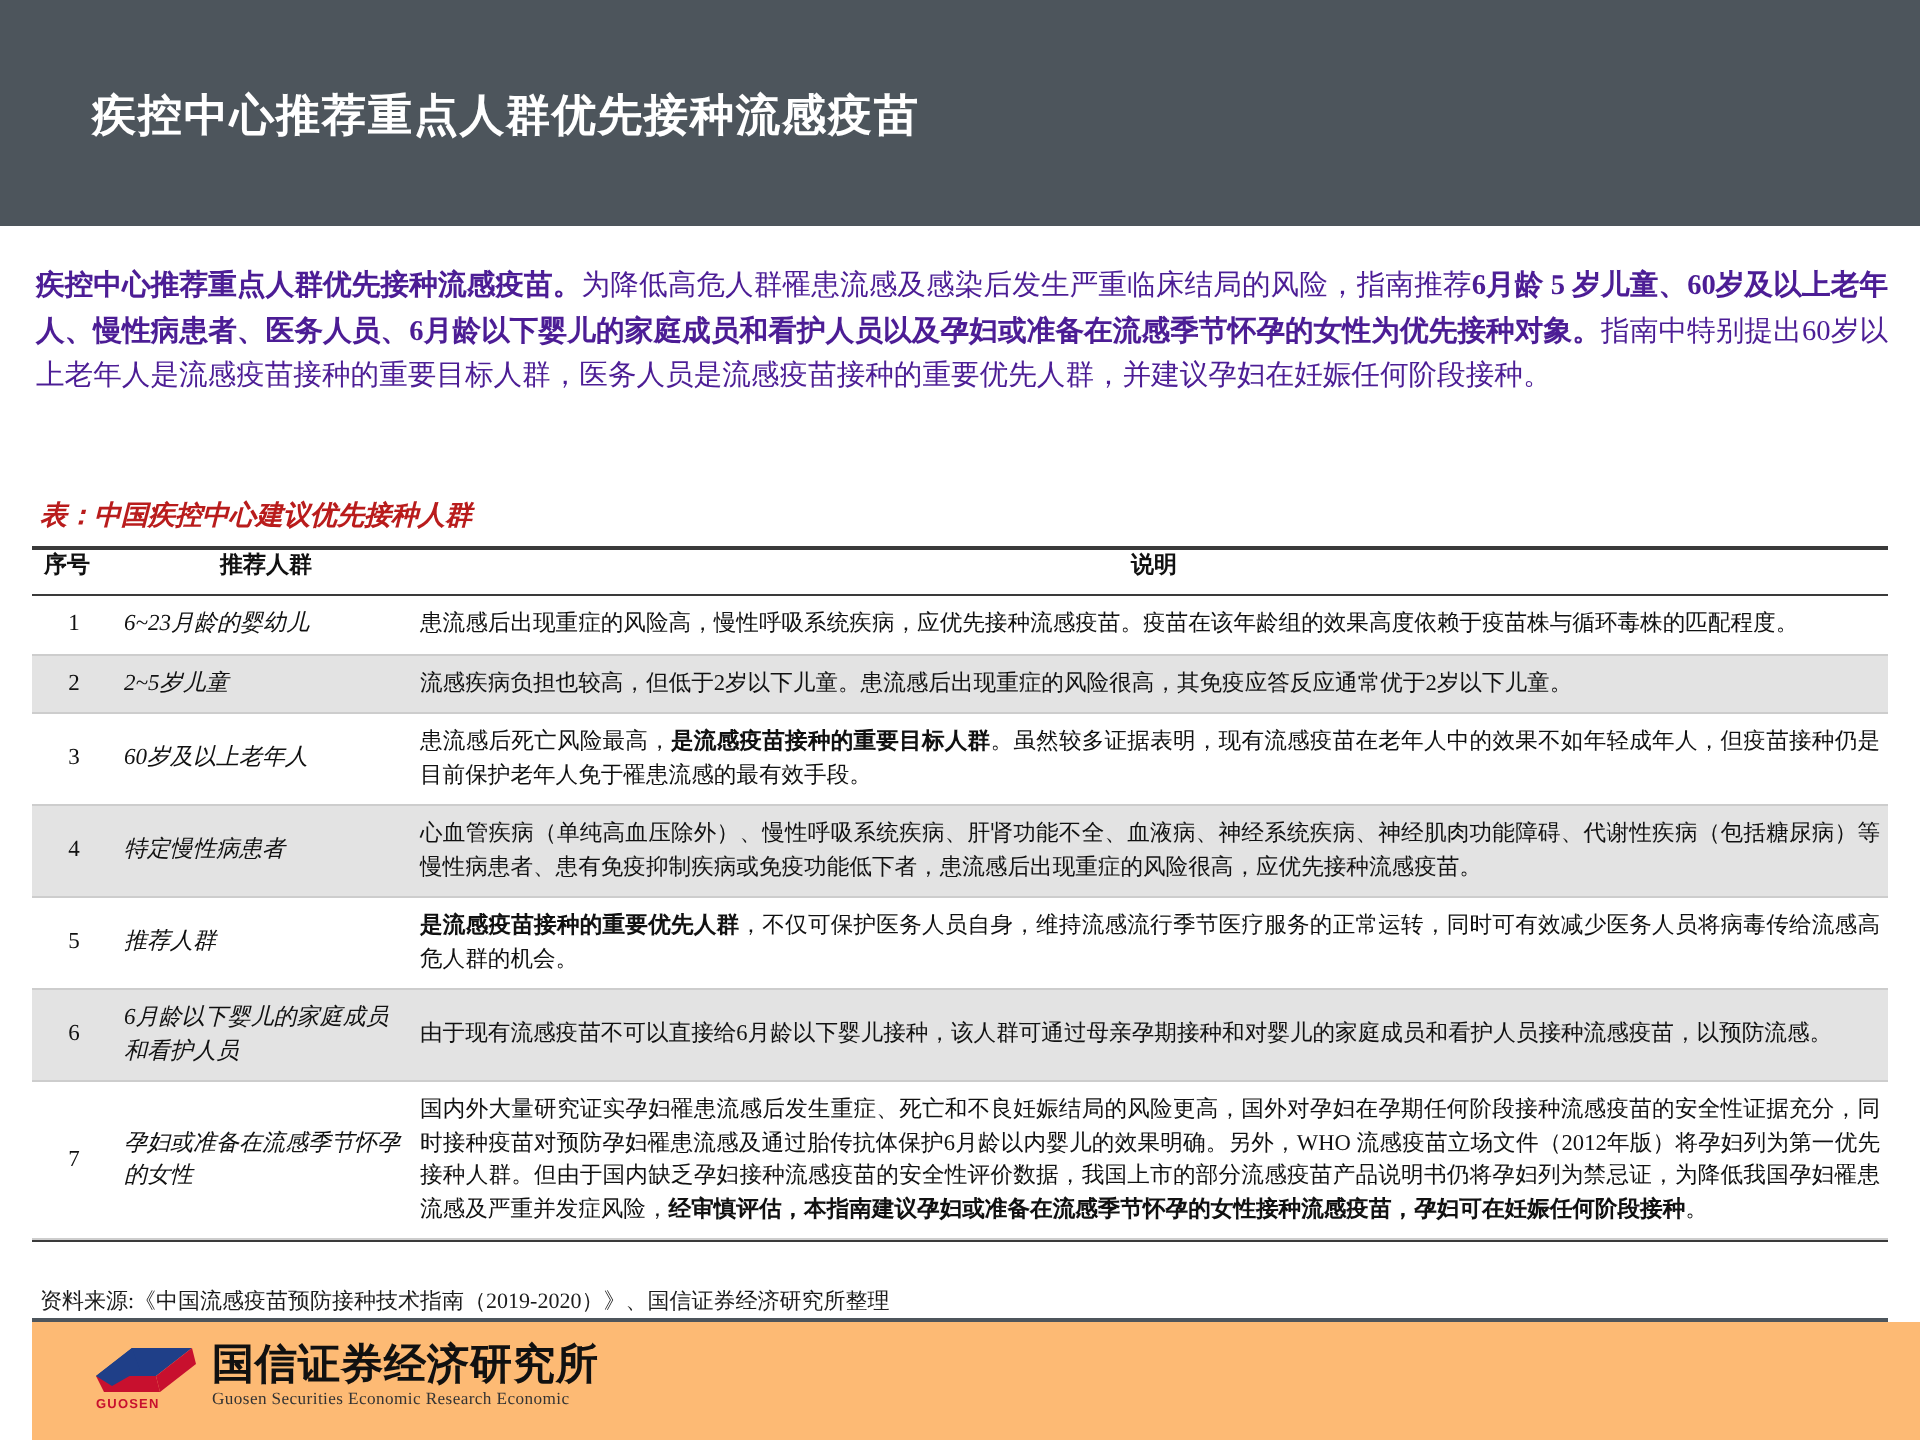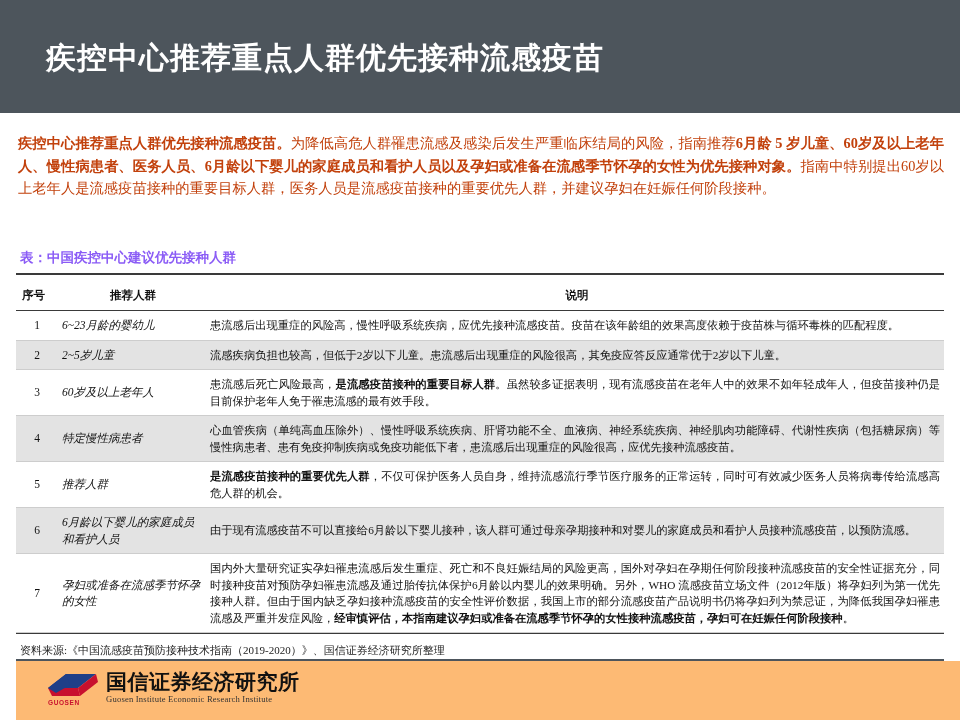--- a/index.html
+++ b/index.html
@@ -29,75 +29,76 @@
     top: 0;
     left: 0;
     width: 960px;
     height: 113px;
     background: #4d555c;
     display: flex;
     align-items: center;
   }
   .title-text {
     color: #ffffff;
-    font-size: 30px;
+    font-size: 22px;
     font-weight: bold;
     letter-spacing: 1px;
     margin-left: 46px;
     margin-top: 3px;
     font-family: "Liberation Serif", "DejaVu Serif", serif;
     white-space: nowrap;
   }
 
   
   .intro {
     position: absolute;
     top: 132px;
     left: 18px;
     width: 926px;
     font-size: 14.3px;
     line-height: 22.6px;
-    color: #c2410c;
+    color: #4c1d95;
     text-align: justify;
     text-justify: inter-ideograph;
     font-family: "Liberation Serif", "DejaVu Serif", serif;
   }
   .intro b { font-weight: bold; }
 
   
   .table-wrap {
     position: absolute;
     top: 244px;
     left: 16px;
     width: 928px;
   }
   .tbl-caption {
     font-size: 13.5px;
     font-weight: bold;
-    color: #8b5cf6;
+    color: #b91c1c;
     padding: 6px 2px 7px 4px;
     border-bottom: 2px solid #3a3a3a;
     line-height: 16px;
+    font-style: italic;
   }
   table.data {
     width: 100%;
     border-collapse: collapse;
     table-layout: fixed;
     font-size: 11px;
     color: #111111;
   }
   table.data col.c-no   { width: 42px; }
   table.data col.c-grp  { width: 148px; }
   table.data col.c-desc { width: auto; }
 
   table.data thead th {
     font-size: 11.5px;
     font-weight: bold;
     text-align: left;
-    padding: 13px 4px 7px 4px;
+    padding: 0 4px 7px 4px;
     border-bottom: 1.6px solid #3a3a3a;
     vertical-align: middle;
   }
   table.data thead th.th-no { padding-left: 6px; }
   table.data thead th.th-grp { padding-left: 6px; text-align: center; }
   table.data thead th.th-desc { padding-left: 8px; text-align: center; }
 
   table.data tbody tr.row-alt { background: #e3e3e3; }
   table.data tbody tr { border-bottom: 1px solid #cdcdcd; }
   table.data tbody td {
@@ -129,21 +130,21 @@
   td.cell-desc b { font-weight: bold; }
 
   .tbl-bottomline {
     border-top: 1.6px solid #3a3a3a;
     height: 0;
     width: 100%;
   }
   .src-note {
     font-size: 11px;
     color: #1c1c1c;
-    padding: 9px 2px 0 4px;
+    padding: 23px 2px 0 4px;
     line-height: 14px;
   }
 
   
   .footer-rule {
     position: absolute;
     left: 16px;
     top: 659px;
     width: 928px;
     height: 2px;
@@ -279,19 +280,19 @@
         <svg width="54" height="28" viewBox="0 0 54 28" xmlns="http://www.w3.org/2000/svg">
           <polygon points="2,17 20,3 50,3 32,17" fill="#1f3f88"></polygon>
           <polygon points="50,3 32,17 34,25 52,11" fill="#c8102e"></polygon>
           <polygon points="2,17 32,17 34,25 6,25" fill="#c8102e"></polygon>
           <polygon points="2,17 20,3 24,14 10,22" fill="#1f3f88"></polygon>
         </svg>
         <span class="logo-sub-en">GUOSEN</span>
       </div>
       <div class="logo-words">
         <div class="logo-cn">国信证券经济研究所</div>
-        <div class="logo-en">Guosen Institute Economic Research Institute</div>
+        <div class="logo-en">Guosen Securities Economic Research Economic</div>
       </div>
     </div>
 
   </div>
 
 </div>
 
 </body></html>

